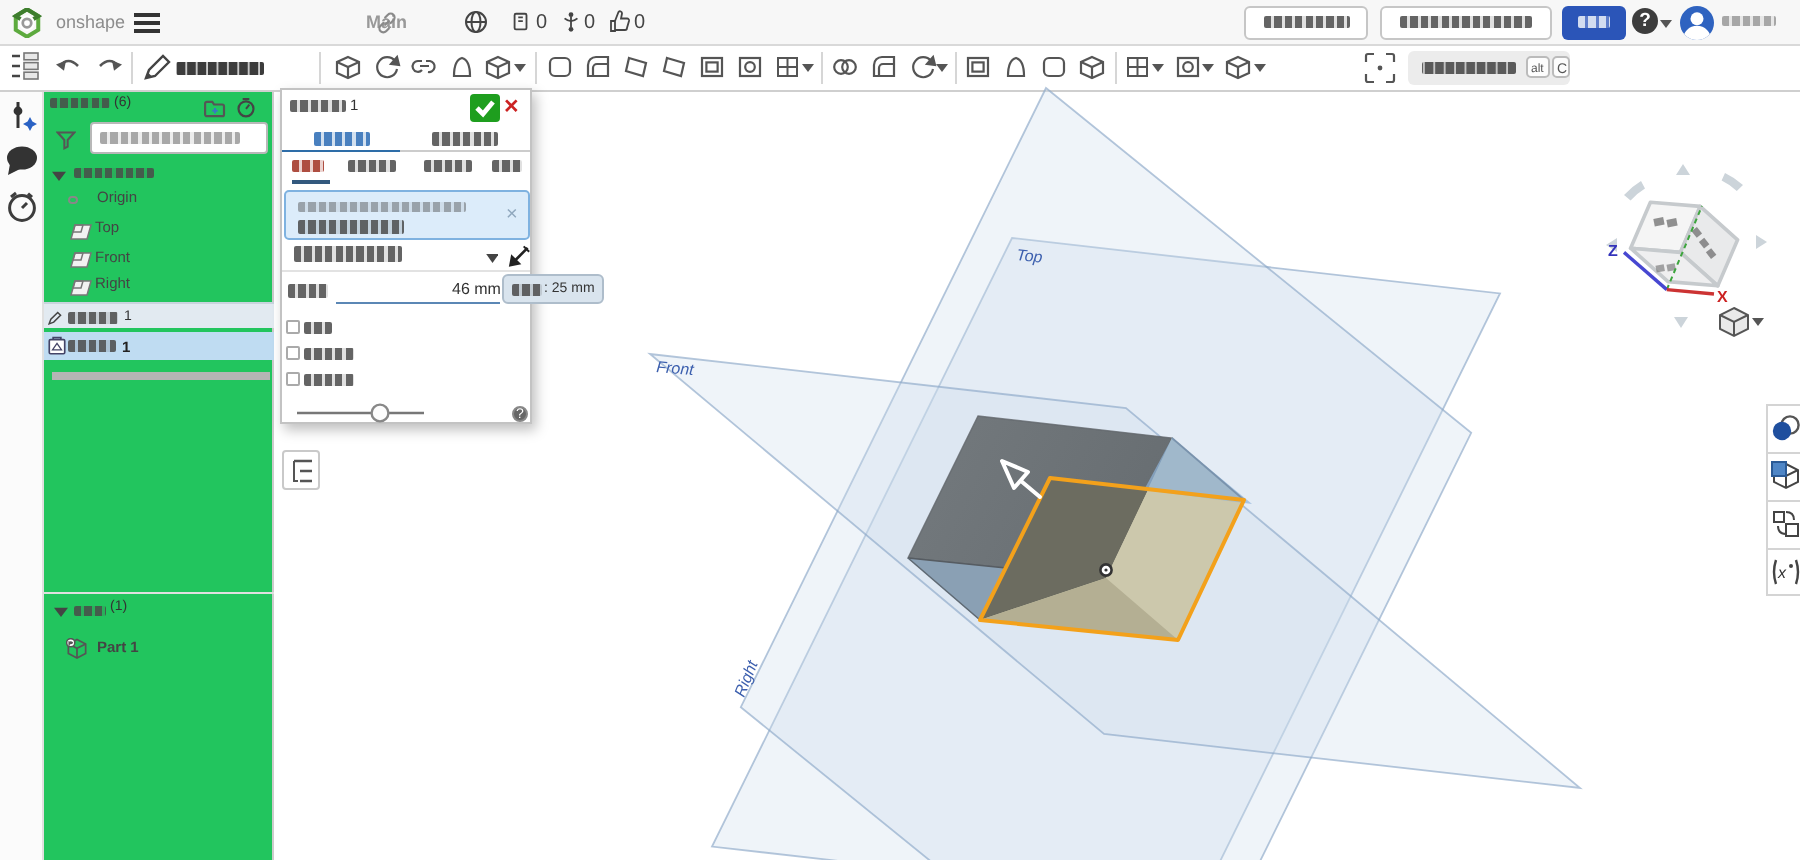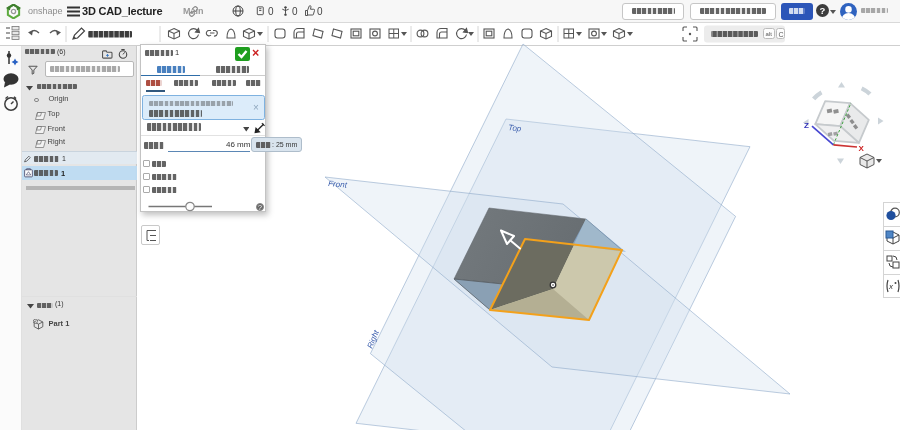--- a/index.html
+++ b/index.html
@@ -10,21 +10,21 @@
 #topbar { position:absolute; left:0; top:0; width:900px; height:23px; background:#f7f7f7; border-bottom:1px solid #d9d9d9; }
 #topbar .t { position:absolute; top:0; height:23px; line-height:23px; font-size:11px; color:#333; }
 
 
 #toolbar { position:absolute; left:0; top:23px; width:900px; height:23px; background:#fff; border-bottom:1px solid #cfcfcf; }
 
 
 #lstrip { position:absolute; left:0; top:46px; width:22px; height:384px; background:#fbfbfb; border-right:1px solid #e0e0e0; }
 
 
-#fpanel { position:absolute; left:22px; top:46px; width:115px; height:384px; background:#e5e5e5; border-right:1px solid #cccccc; font-size:10.5px; color:#333; }
+#fpanel { position:absolute; left:22px; top:46px; width:115px; height:384px; background:#22c55e; border-right:1px solid #cccccc; font-size:10.5px; color:#333; }
 
 .ltx { position:absolute; font-size:7.5px; color:#444; }
 .plic { position:absolute; }
 
 
 #dialog { position:absolute; left:140px; top:43.5px; width:126px; height:168.5px; background:#fff; border:1px solid #c3c3c3; box-shadow:2px 3px 6px rgba(0,0,0,0.25); font-size:10.5px; color:#333; z-index:30; }
 .cb { display:inline-block; width:7px; height:7px; border:1px solid #aaa; border-radius:1px; background:#fff; margin-right:4px; vertical-align:-1px; }
 .jp { position:absolute; background-image:repeating-linear-gradient(90deg, #4a4a4a 0px, #4a4a4a 3.6px, rgba(74,74,74,0.2) 3.6px, rgba(74,74,74,0.2) 5.2px); border-radius:1px; opacity:0.85; filter:blur(0.35px); }
 .jp.lt { background-image:repeating-linear-gradient(90deg, #9a9a9a 0px, #9a9a9a 3.6px, rgba(150,150,150,0.2) 3.6px, rgba(150,150,150,0.2) 5.2px); }
 .jp.wh { background-image:repeating-linear-gradient(90deg, #f0f4fa 0px, #f0f4fa 3.6px, rgba(240,240,250,0.3) 3.6px, rgba(240,240,250,0.3) 5.2px); }
@@ -140,21 +140,20 @@
       <circle cx="12" cy="12" r="3.4" fill="none" stroke="#9a9a9a" stroke-width="2.2"></circle>
     </svg>
     <span class="t" style="left:28px;color:#8d8d8d;font-size:9px;">onshape</span>
     <svg width="13" height="11" style="position:absolute;left:67px;top:6px" viewBox="0 0 13 11">
       <g stroke="#333" stroke-width="2">
           <line x1="0" y1="1.5" x2="13" y2="1.5"></line>
           <line x1="0" y1="5.5" x2="13" y2="5.5"></line>
           <line x1="0" y1="9.5" x2="13" y2="9.5"></line>
         </g>
     </svg>
-    <span class="t" style="left:82px;font-size:11px;font-weight:bold;color:#222;letter-spacing:-0.2px;">3D CAD_lecture</span>
     <span class="t" style="left:183px;color:#999;font-size:9px;font-weight:bold;">Main</span>
     <svg width="11" height="11" style="position:absolute;left:188px;top:6px" viewBox="0 0 24 24">
       <path d="M10 14 L14 10 M8 12 l-3 3 a4 4 0 0 0 6 6 l3,-3 M16 12 l3,-3 a4 4 0 0 0 -6,-6 l-3,3" stroke="#8a8a8a" stroke-width="2.4" fill="none" stroke-linecap="round"></path>
     </svg>
     <svg width="12" height="12" style="position:absolute;left:232px;top:5px" viewBox="0 0 24 24">
       <circle cx="12" cy="12" r="10" fill="none" stroke="#444" stroke-width="2"></circle>
       <ellipse cx="12" cy="12" rx="4.5" ry="10" fill="none" stroke="#444" stroke-width="2"></ellipse>
       <line x1="2" y1="12" x2="22" y2="12" stroke="#444" stroke-width="2"></line>
     </svg>
     <svg width="11" height="12" style="position:absolute;left:255px;top:5px" viewBox="0 0 24 24">

